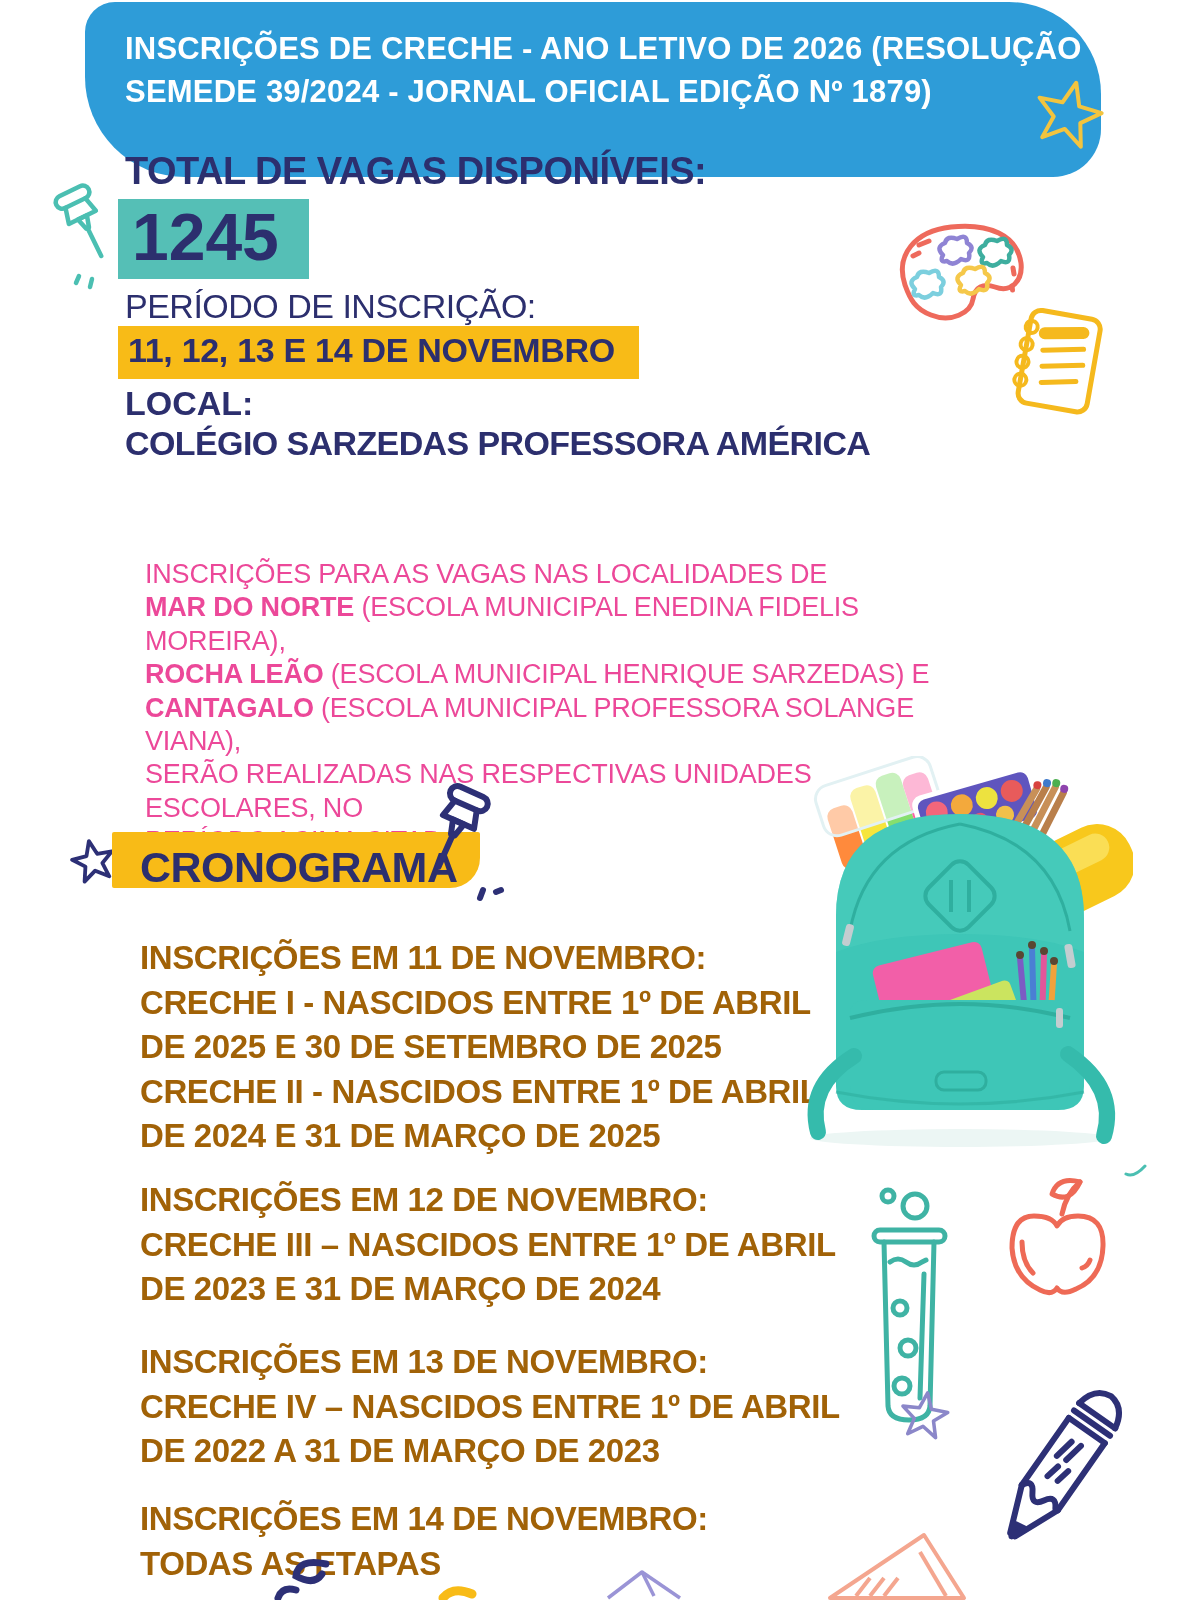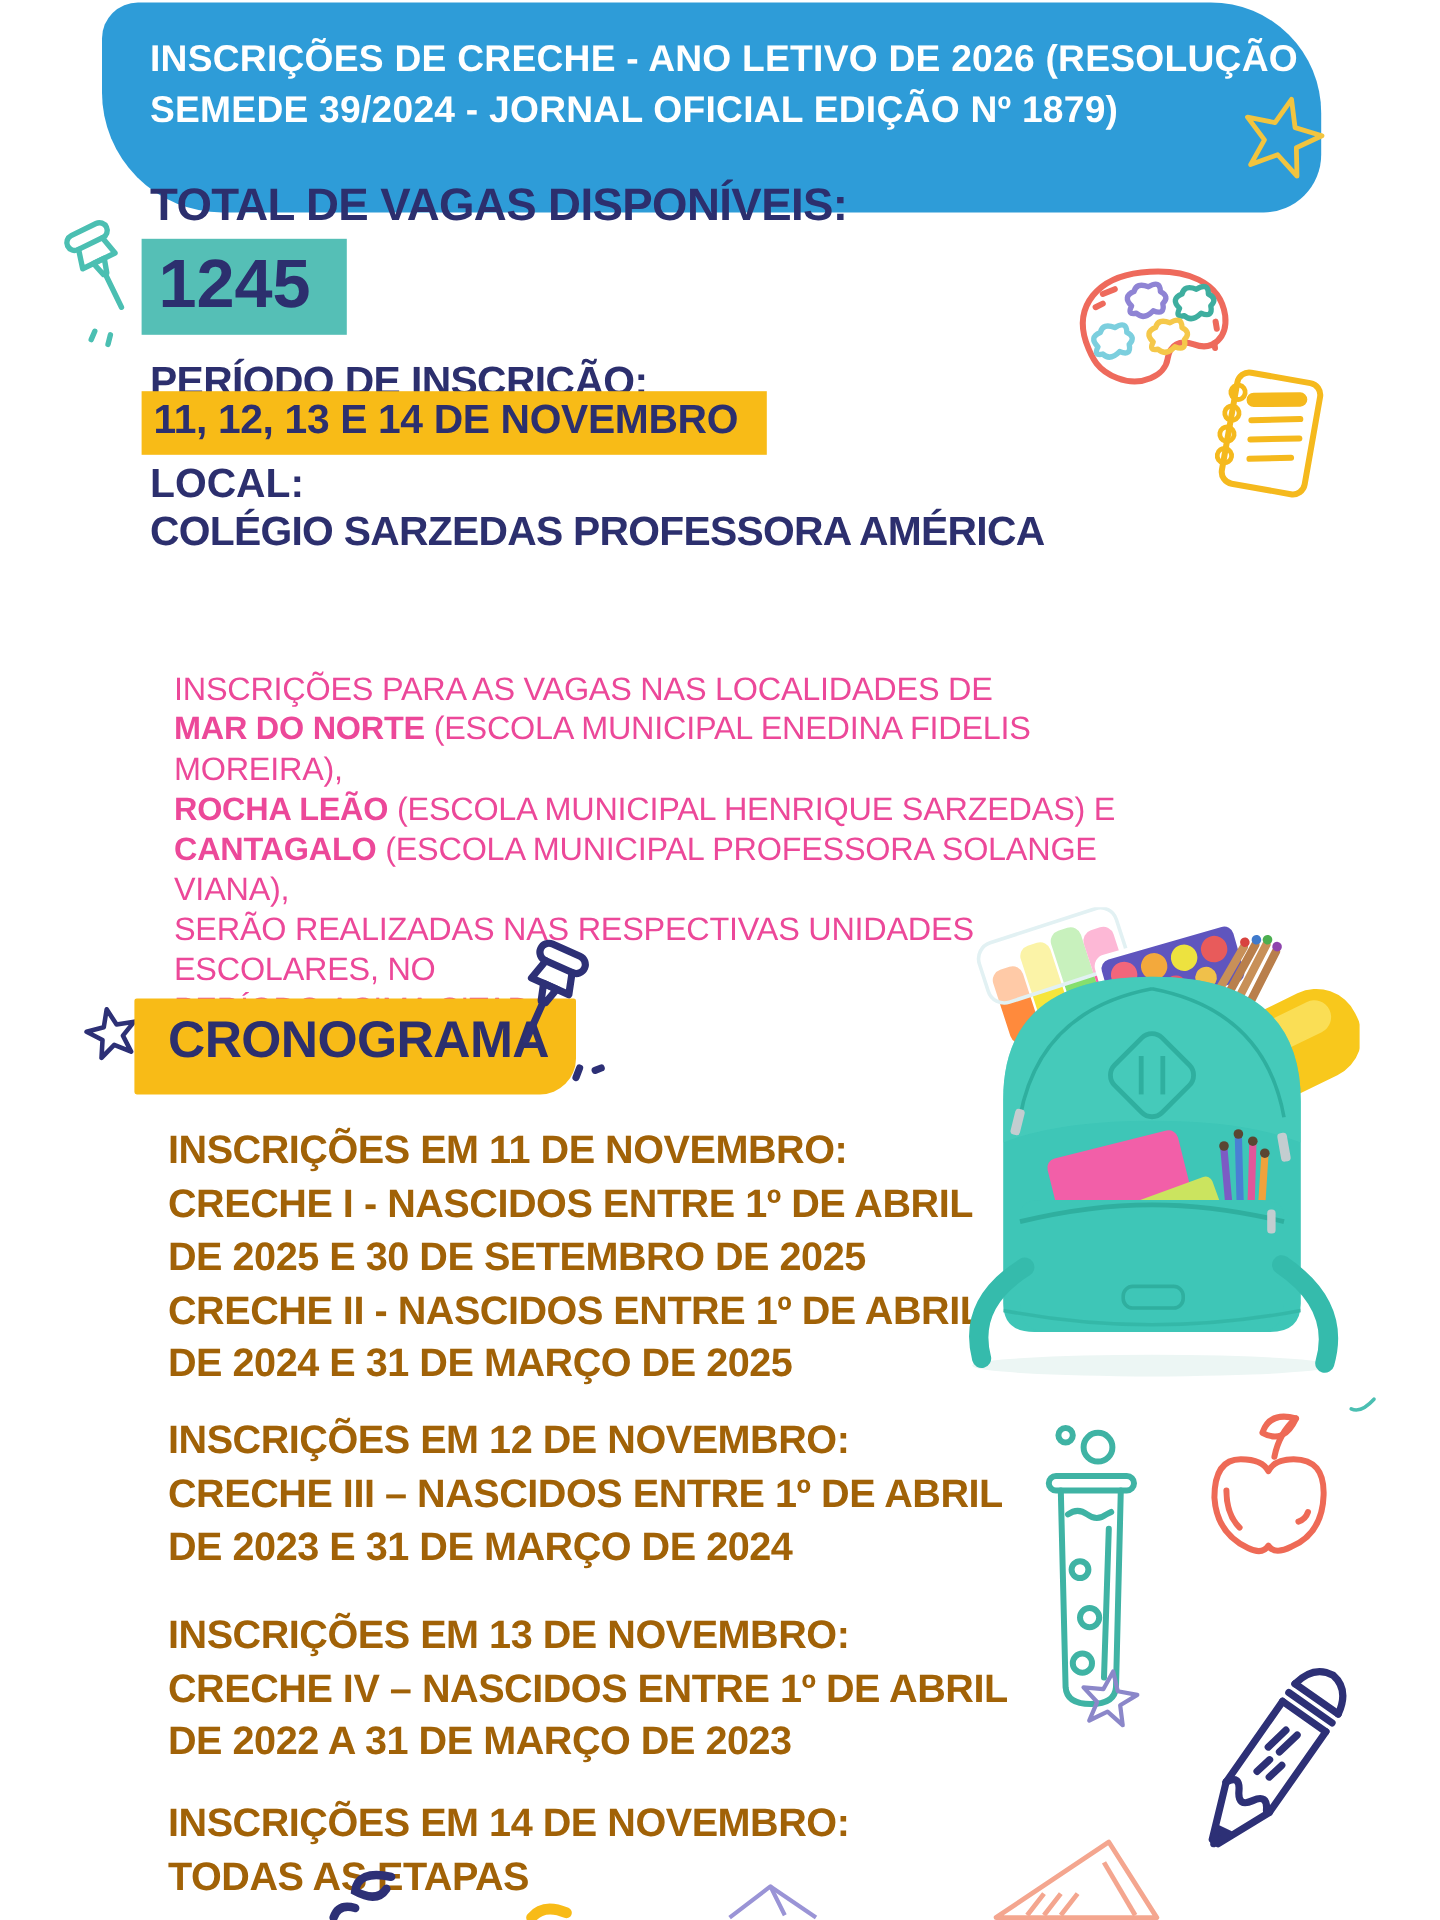--- a/index.html
+++ b/index.html
@@ -8,35 +8,35 @@
   .abs{position:absolute;}
   svg{display:block;}
 
   .header-banner{left:85px;top:2px;width:1016px;height:175px;background:#2E9CD8;
                  border-radius:30px 92px 48px 100px;box-sizing:border-box;
                  padding:25px 0 0 40px;color:#ffffff;font-weight:bold;
                  font-size:31px;line-height:43px;letter-spacing:0.2px;}
 
   .vagas-label{left:125px;top:150px;font-size:38px;font-weight:bold;letter-spacing:-0.5px;}
   .vagas-box{left:118px;top:199px;background:#55BFB6;padding:8px 30px 12px 14px;}
-  .vagas-number{font-size:57px;font-weight:bold;color:#2C2F6E;letter-spacing:0px;line-height:60px;}
-
-  .periodo-label{left:125px;top:299px;font-size:34px;font-weight:bold;letter-spacing:-0.5px;}
+  .vagas-number{font-size:66px;font-weight:bold;color:#2C2F6E;letter-spacing:0px;line-height:60px;}
+
+  .periodo-label{left:125px;top:287px;font-size:34px;font-weight:normal;letter-spacing:-0.5px;}
   .dates-box{left:118px;top:326px;background:#F8BB17;padding:5px 24px 9px 10px;
              font-size:34px;font-weight:bold;letter-spacing:-0.3px;}
   .local-label{left:125px;top:384px;font-size:34px;font-weight:bold;}
   .college-line1{left:125px;top:424px;font-size:34px;font-weight:bold;letter-spacing:-0.6px;}
   .college-line2{left:125px;top:466px;font-size:34px;font-weight:bold;letter-spacing:-0.6px;}
   .hl-yellow{background:#F8BB17;padding:2px 12px 6px 8px;margin-left:8px;}
 
   .intro-paragraph{left:145px;top:526px;width:830px;font-size:27px;line-height:33.4px;
                    color:#ec4899;letter-spacing:-0.2px;font-weight:normal;margin-top:32px;}
   .intro-paragraph b{font-weight:bold;}
 
-  .cronograma-box{left:112px;top:832px;width:368px;height:80px;background:#F8BB17;
+  .cronograma-box{left:112px;top:832px;width:368px;height:56px;background:#F8BB17;
                   border-radius:2px 2px 30px 2px;box-sizing:border-box;
                   padding:11px 0 0 28px;font-size:43px;font-weight:bold;letter-spacing:-0.5px;}
 
   .schedule-block{left:140px;font-size:33px;font-weight:bold;line-height:44.5px;
                   letter-spacing:-0.4px;color:#a16207;}
   .sb1{top:936px;}  .sb2{top:1178px;}  .sb3{top:1340px;}  .sb4{top:1497px;}
 </style>
 </head>
 <body>
 

